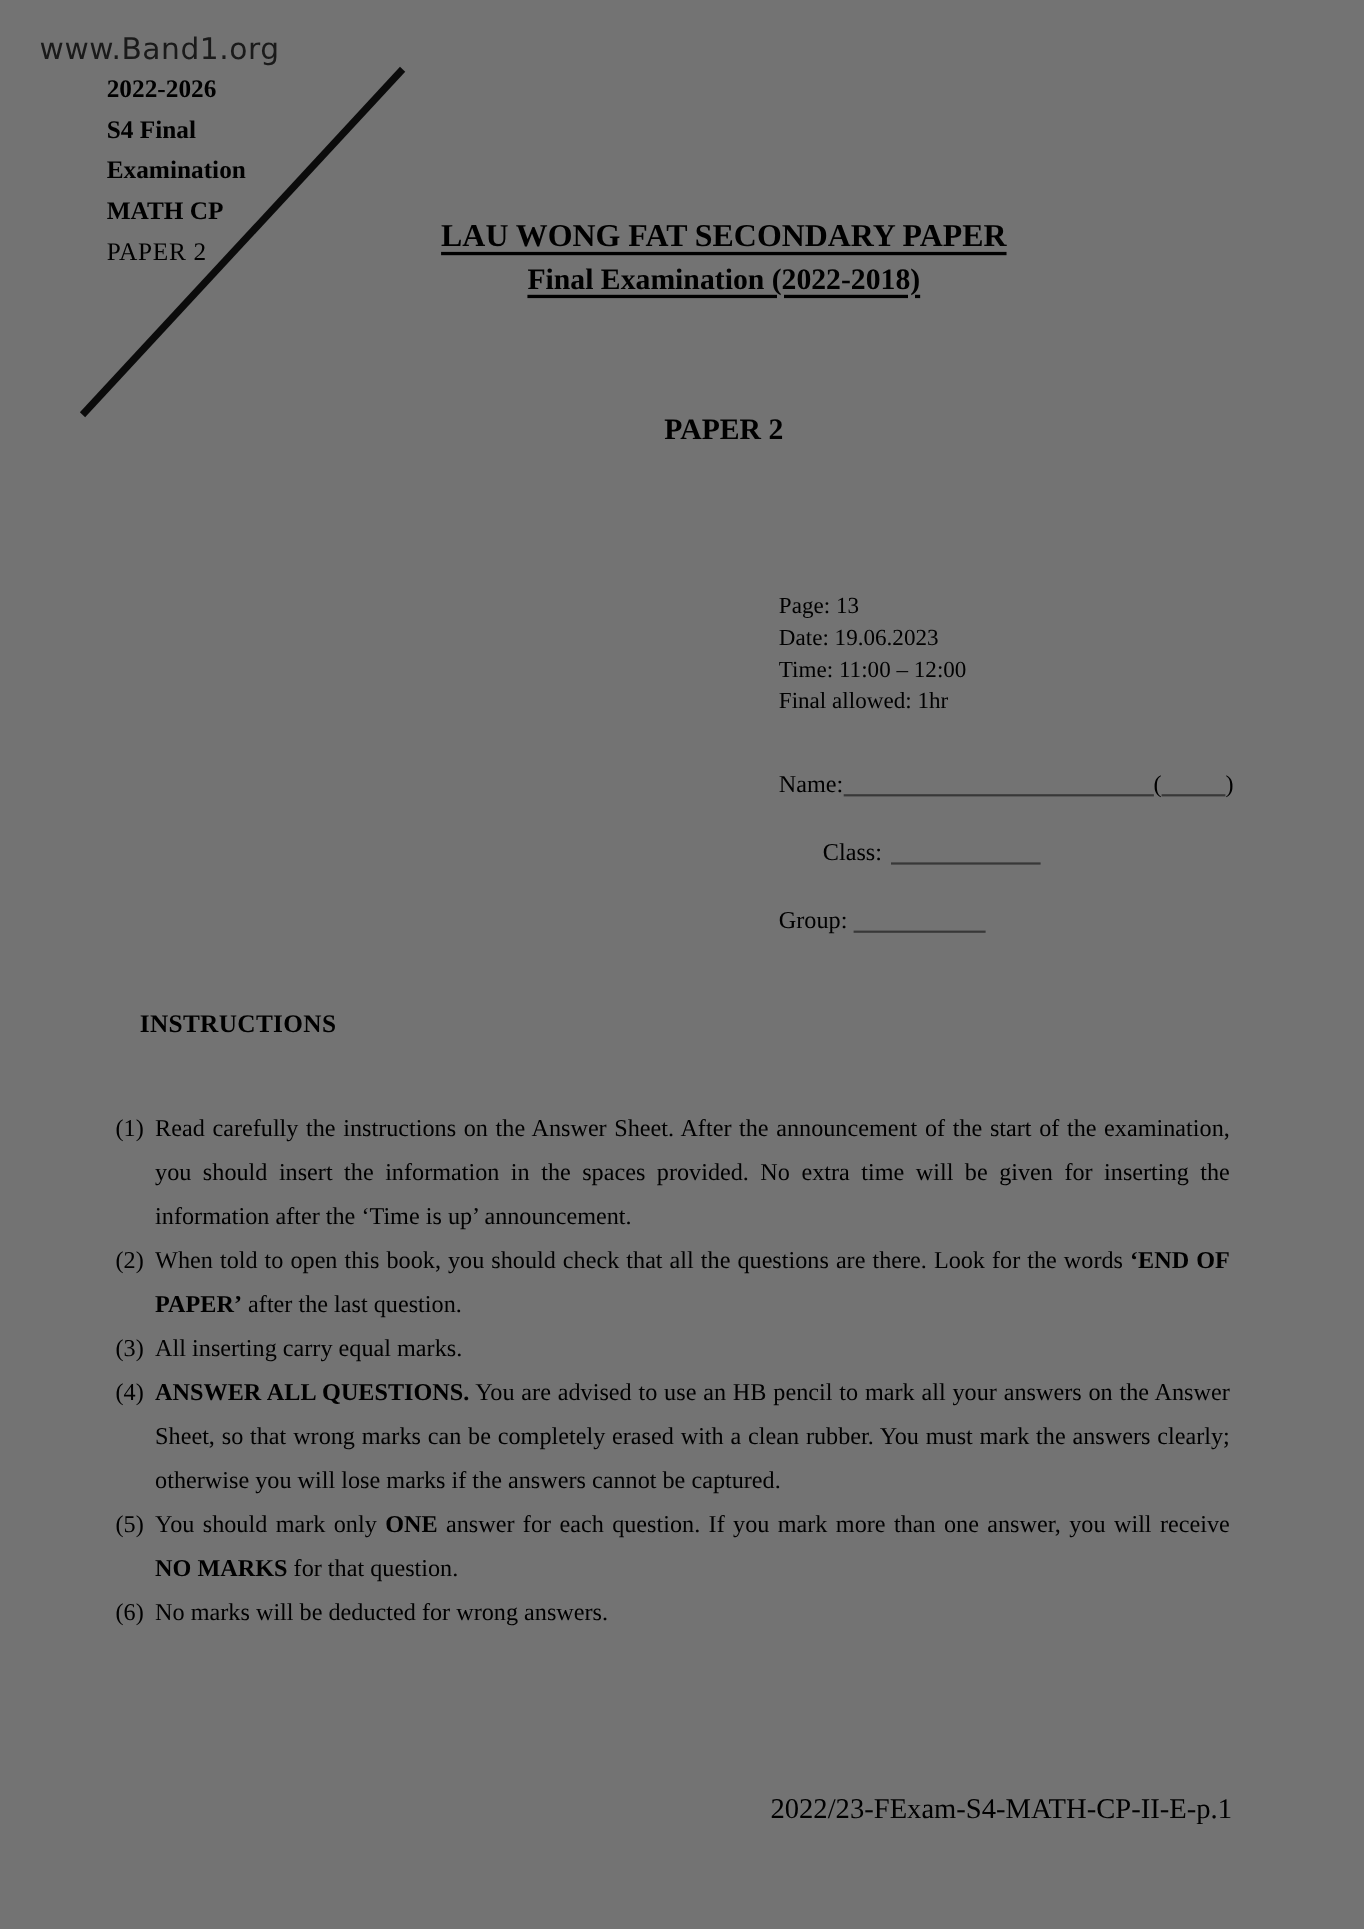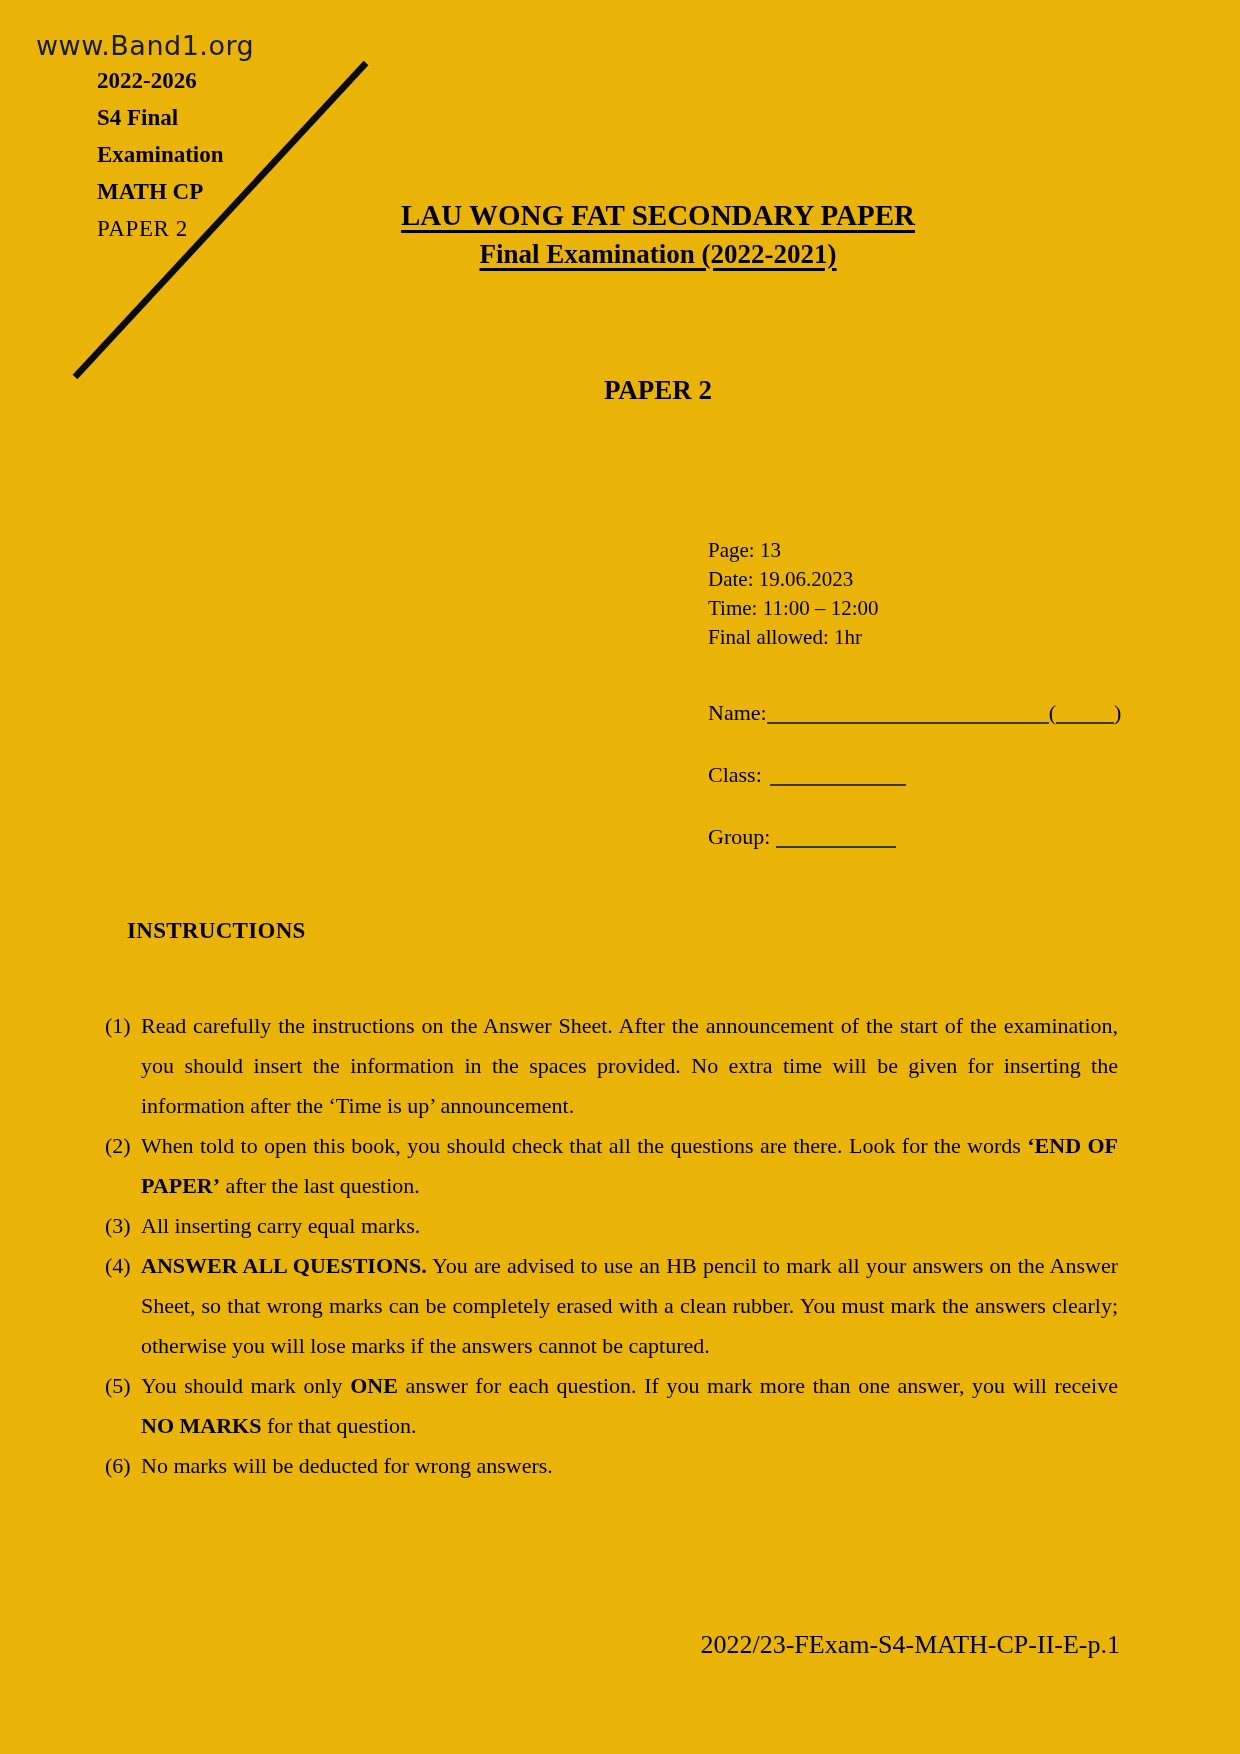--- a/index.html
+++ b/index.html
@@ -1,20 +1,20 @@
 <!DOCTYPE html>
 <html><head>
 <meta charset="utf-8">
 <style>
   html, body { margin: 0; padding: 0; background: #ffffff; }
   .page {
     position: relative;
     width: 1240px;
     height: 1754px;
-    background: #eab308;
+    background: #737373;
     color: #000000;
     font-family: "Liberation Serif", serif;
     overflow: hidden;
   }
 
   
   .watermark {
     position: absolute;
     left: 36px;
     top: 30px;
@@ -86,21 +86,21 @@
   }
 
   
   .field-row {
     position: absolute;
     left: 708px;
     font-size: 22px;
     white-space: nowrap;
   }
   .row-name  { top: 700px; }
-  .row-class { top: 762px; }
+  .row-class { top: 762px; margin-left: 40px; }
   .row-group { top: 824px; }
   .blank {
     display: inline-block;
     border-bottom: 2px solid #383838;
     position: relative;
     top: 4px;
     height: 1px;
   }
   .blank-name  { width: 282px; }
   .blank-paren { width: 58px; }
@@ -154,21 +154,21 @@
     <div>MATH CP</div>
     <div class="regular">PAPER 2</div>
   </div>
 
   <svg class="strike-svg" width="400" height="400" viewBox="0 0 400 400">
     <line x1="75" y1="377" x2="366" y2="63"></line>
   </svg>
 
   <div class="title-block">
     <div class="school-line">LAU WONG FAT SECONDARY PAPER</div>
-    <div class="school-line final-line">Final Examination (2022-2021)</div>
+    <div class="school-line final-line">Final Examination (2022-2018)</div>
   </div>
 
   <div class="subject-block">
     <div>PAPER 2</div>
   </div>
 
   <div class="exam-info">
     <div>Page: 13</div>
     <div>Date: 19.06.2023</div>
     <div>Time: 11:00 – 12:00</div>

